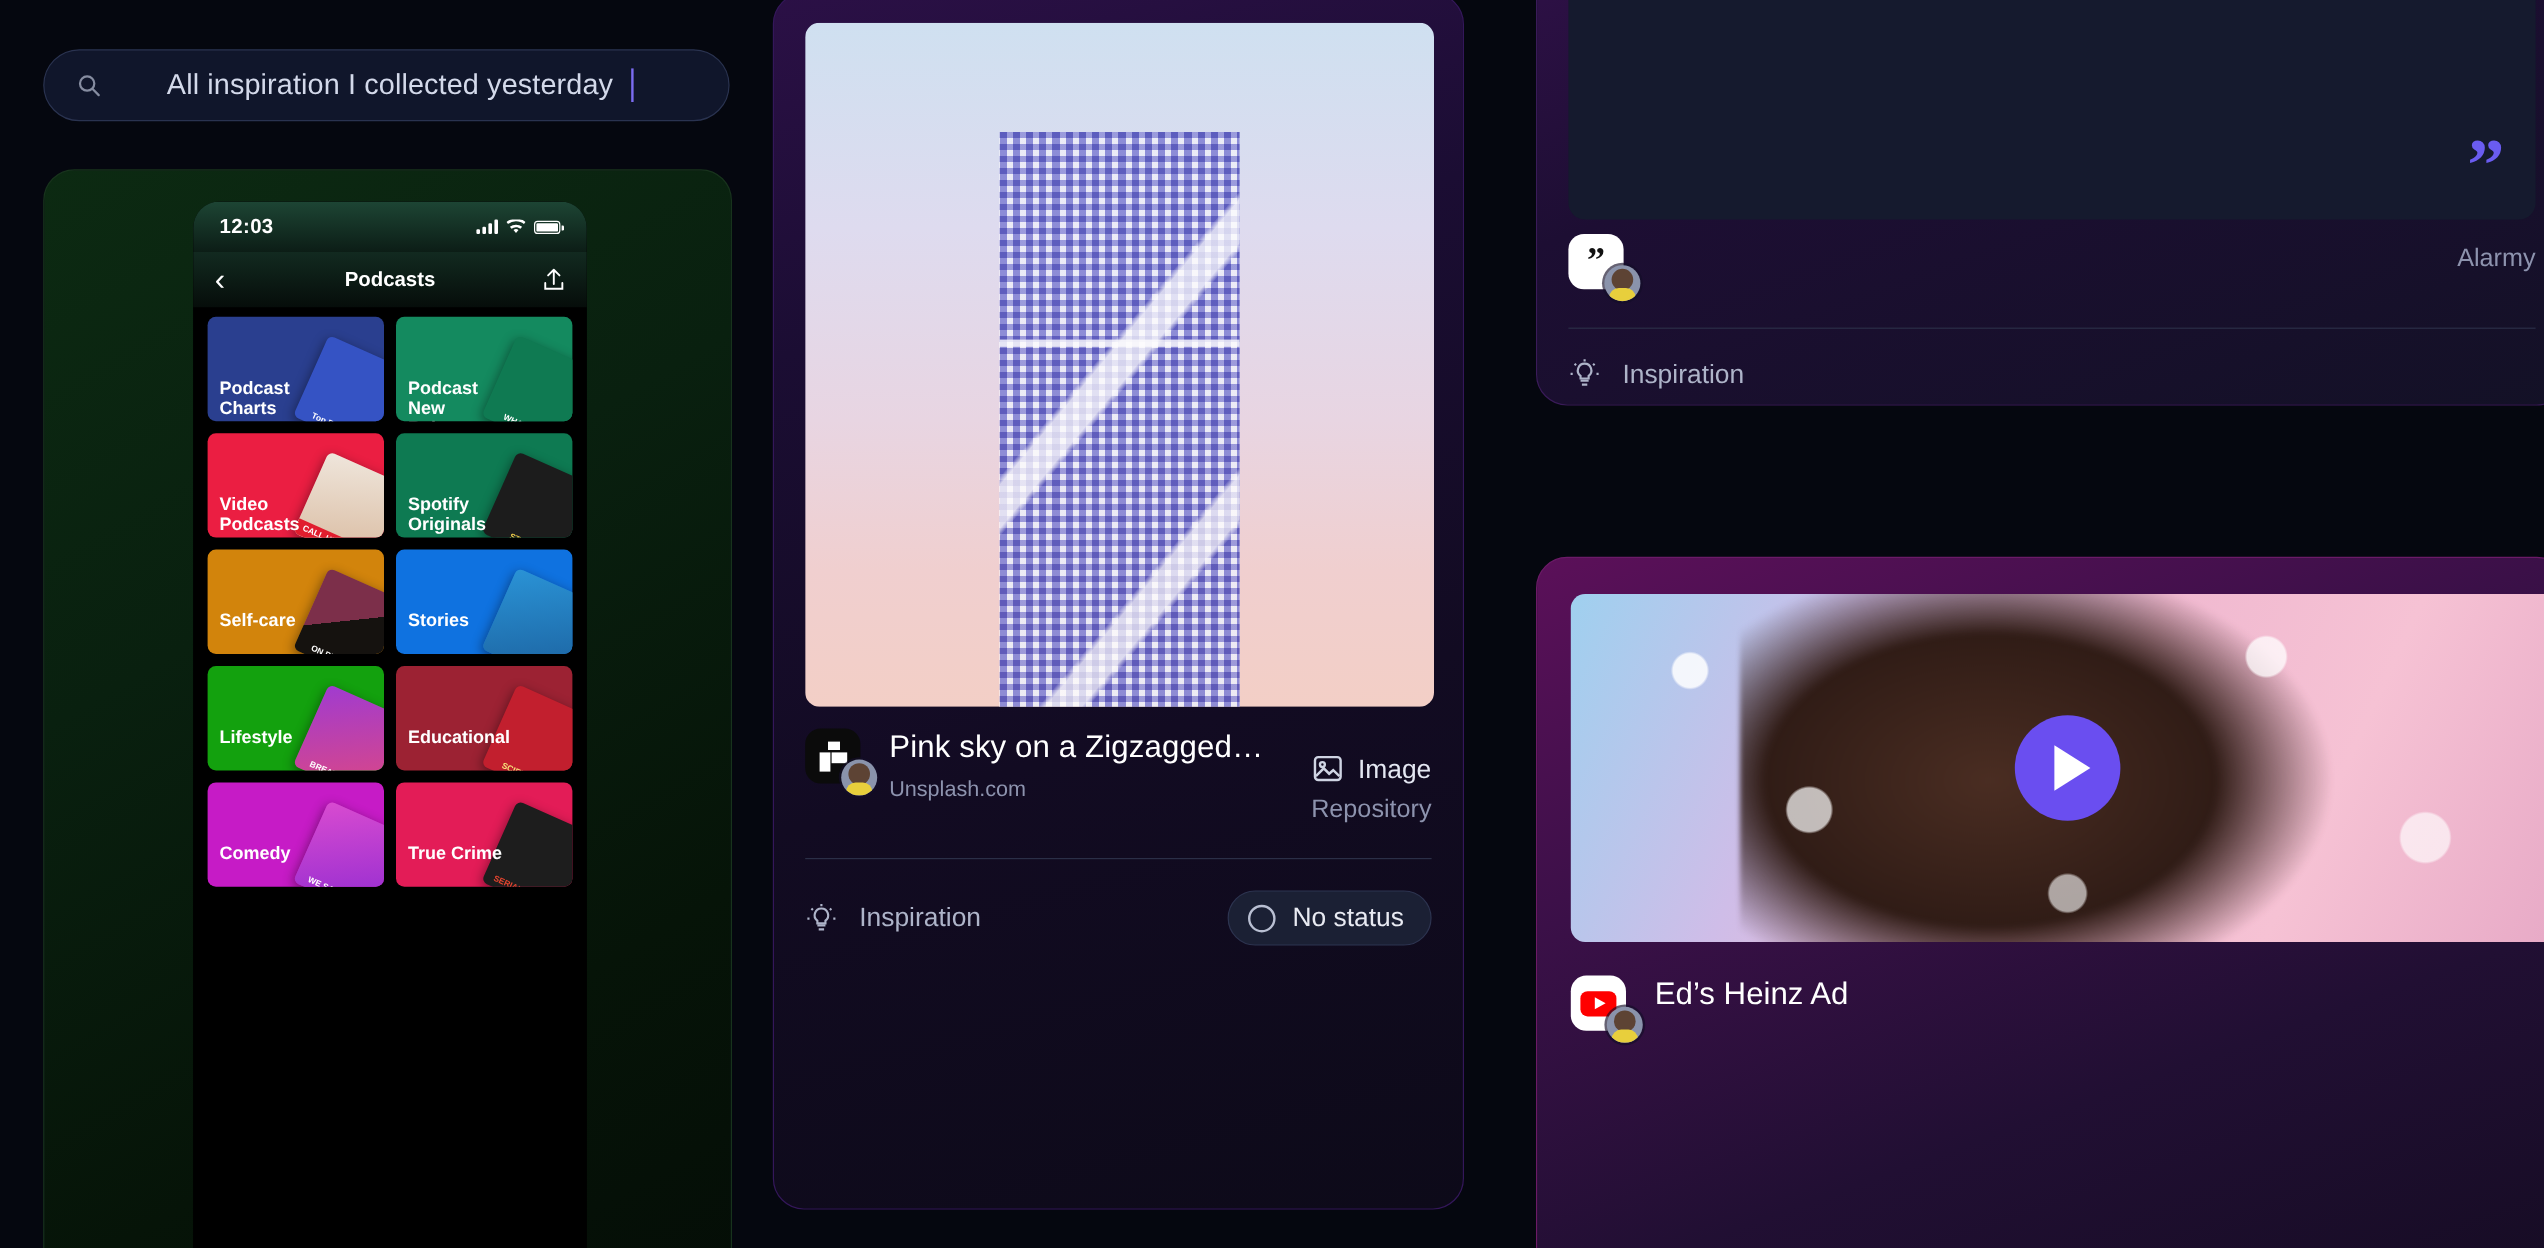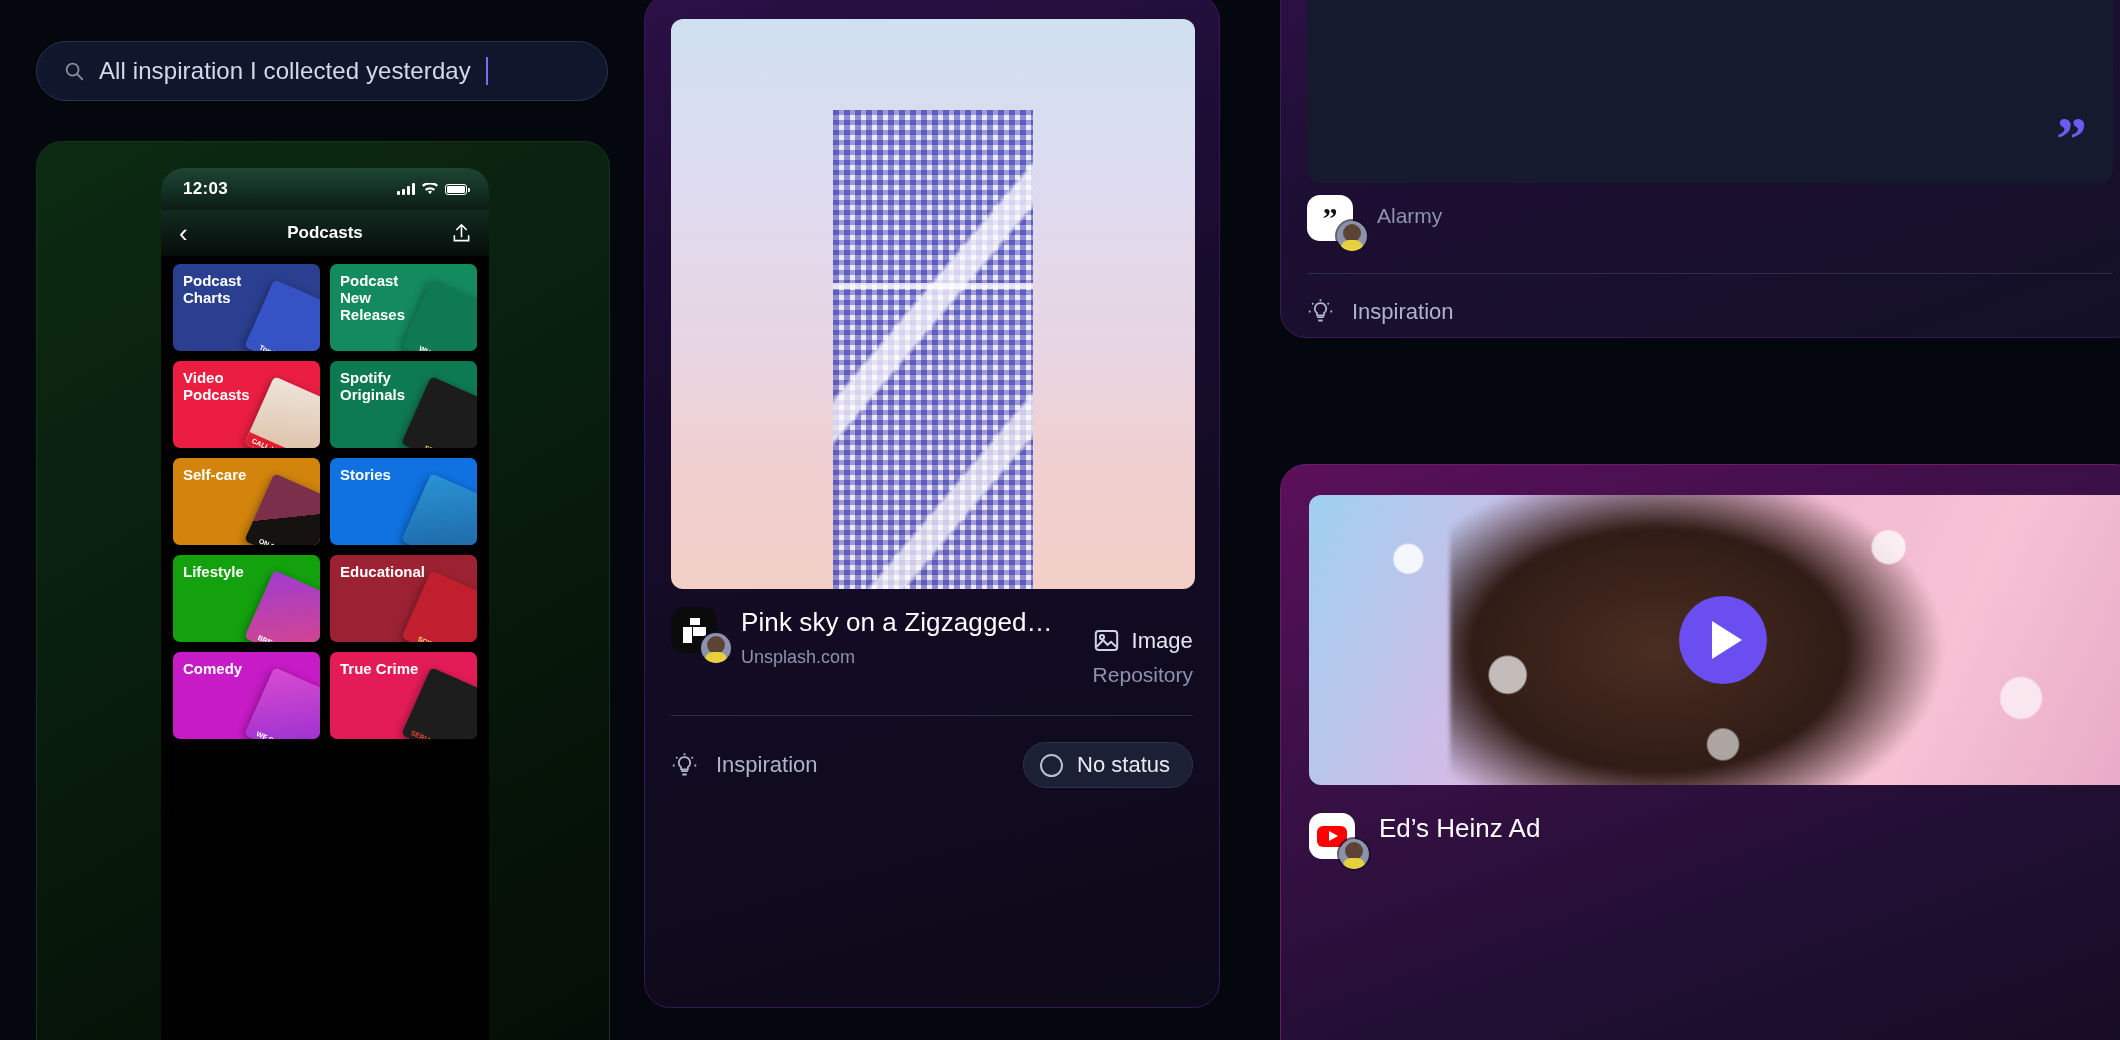--- a/index.html
+++ b/index.html
@@ -15,21 +15,21 @@
   .left-col { position:absolute; left:0; top:0; width:628px; height:1040px; }
 
   .search-bar {
     position:absolute; left:36px; top:41px; width:572px; height:60px;
     border:1px solid #2a3350; border-radius:30px;
     background:#10162b;
     display:flex; align-items:center; padding:0 26px; gap:14px;
   }
   .search-icon { width:22px; height:22px; flex:0 0 auto; opacity:.75; }
   .search-text {
-    color:#d3d9ea; font-size:24px; letter-spacing:.1px; white-space:nowrap;
+    color:#d3d9ea; font-size:24px; letter-spacing:.1px; white-space:nowrap;margin-left:40px;
   }
   .caret {
     display:inline-block; width:2px; height:28px; background:#7b6cf0;
     margin-left:1px; vertical-align:-5px;
   }
 
   
   .phone-card {
     position:absolute; left:36px; top:141px; width:574px; height:1000px;
     border-radius:26px; overflow:hidden;
@@ -71,21 +71,21 @@
   .ph-body { background:#000; padding:8px 12px 0; height:892px; }
   .ph-section-title { color:#fff; font-size:21px; font-weight:700; padding:4px 0 12px 0; }
 
   .tile-grid { display:grid; grid-template-columns:1fr 1fr; gap:10px; }
   .tile {
     position:relative; height:87px; border-radius:7px; overflow:hidden;
     padding:9px 10px;
   }
   .tile-label {
     color:#fff; font-size:15px; font-weight:700; line-height:1.12;
-    position:relative; z-index:3; max-width:70%;
+    position:relative; z-index:3; max-width:70%;margin-top:43px;
   }
   .tile-art {
     position:absolute; right:-10px; bottom:-14px; width:74px; height:74px;
     border-radius:5px; transform:rotate(24deg); z-index:2;
     box-shadow:0 3px 10px rgba(0,0,0,.45);
     overflow:hidden;
   }
   .art-inner { width:100%; height:100%; position:relative; }
   .art-cap {
     position:absolute; left:0; right:0; bottom:0; padding:3px 4px;
@@ -188,21 +188,21 @@
   }
   .qc-text { color:#f1f3f9; font-size:27px; line-height:1.55; }
   .qc-mark {
     position:absolute; right:26px; bottom:14px; color:#6a5cf0;
     font-size:62px; font-weight:800; line-height:1; font-family:"Liberation Serif", serif;
   }
   .qc-meta { position:absolute; left:26px; right:26px; top:286px; }
 
   .rc-row { display:flex; align-items:flex-start; gap:18px; }
   .rc-title { color:#fff; font-size:26px; white-space:nowrap; overflow:hidden; }
-  .rc-sub { color:#8d93ae; font-size:21px; margin-top:9px; }
+  .rc-sub { color:#8d93ae; font-size:21px; margin-top:9px;text-align:right; }
   .rc-div { height:1px; background:#2b2f47; margin-top:26px; }
   .rc-tag { display:flex; align-items:center; gap:18px; margin-top:24px; }
 
   .bubble-icon {
     width:46px; height:46px; border-radius:13px; background:#fff;
     display:flex; align-items:center; justify-content:center;
     color:#111; font-size:30px; font-weight:800; line-height:1;
     font-family:"Liberation Serif", serif;
   }
 

